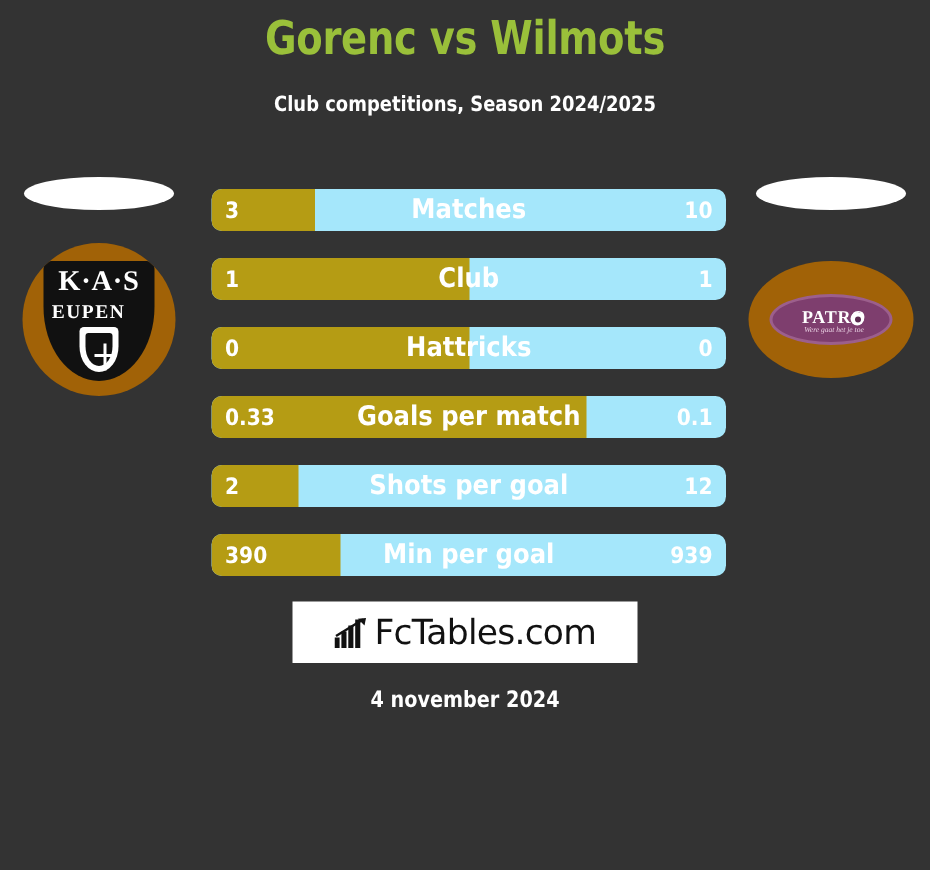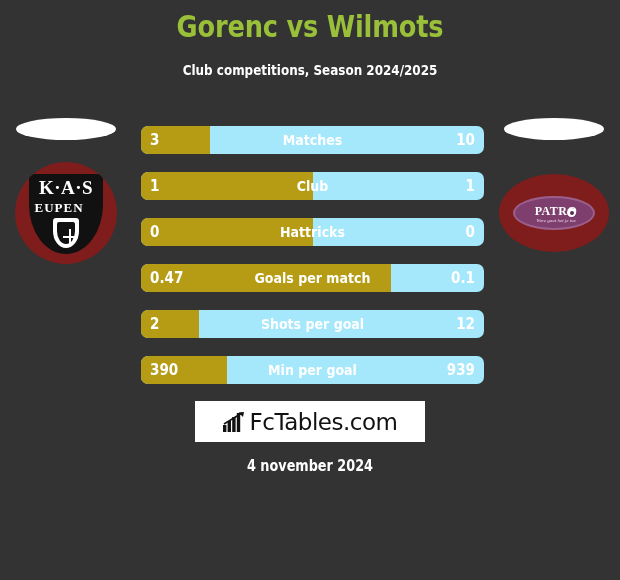--- a/index.html
+++ b/index.html
@@ -66,21 +66,21 @@
     background: #ffffff;
   }
 
   .logo-circle {
     position: absolute;
     top: 44px;
     left: 9px;
     width: 102px;
     height: 102px;
     border-radius: 50%;
-    background: #7f1d1d;
+    background: #a16207;
     overflow: hidden;
   }
   .logo-circle.flat {
     top: 56px;
     left: 5px;
     width: 110px;
     height: 78px;
     border-radius: 50%;
   }
 
@@ -252,21 +252,21 @@
   }
   .bar-label {
     position: absolute;
     top: 0;
     left: 0;
     width: 343px;
     height: 28px;
     line-height: 28px;
     text-align: center;
     color: #ffffff;
-    font-size: 14px;
+    font-size: 18px;
     font-weight: bold;
     font-family: "DejaVu Sans Condensed", "Liberation Sans Narrow", "Liberation Sans", sans-serif;
     white-space: nowrap;
   }
   .bar-away {
     position: absolute;
     top: 0;
     right: 9px;
     height: 40px;
     line-height: 28px;
@@ -369,21 +369,21 @@
 
   <div class="bar-row">
     <div class="bar-fill" style="width:50%"></div>
     <div class="bar-home">0</div>
     <div class="bar-label">Hattricks</div>
     <div class="bar-away">0</div>
   </div>
 
   <div class="bar-row">
     <div class="bar-fill" style="width:73%"></div>
-    <div class="bar-home">0.47</div>
+    <div class="bar-home">0.33</div>
     <div class="bar-label">Goals per match</div>
     <div class="bar-away">0.1</div>
   </div>
 
   <div class="bar-row">
     <div class="bar-fill" style="width:17%"></div>
     <div class="bar-home">2</div>
     <div class="bar-label">Shots per goal</div>
     <div class="bar-away">12</div>
   </div>

